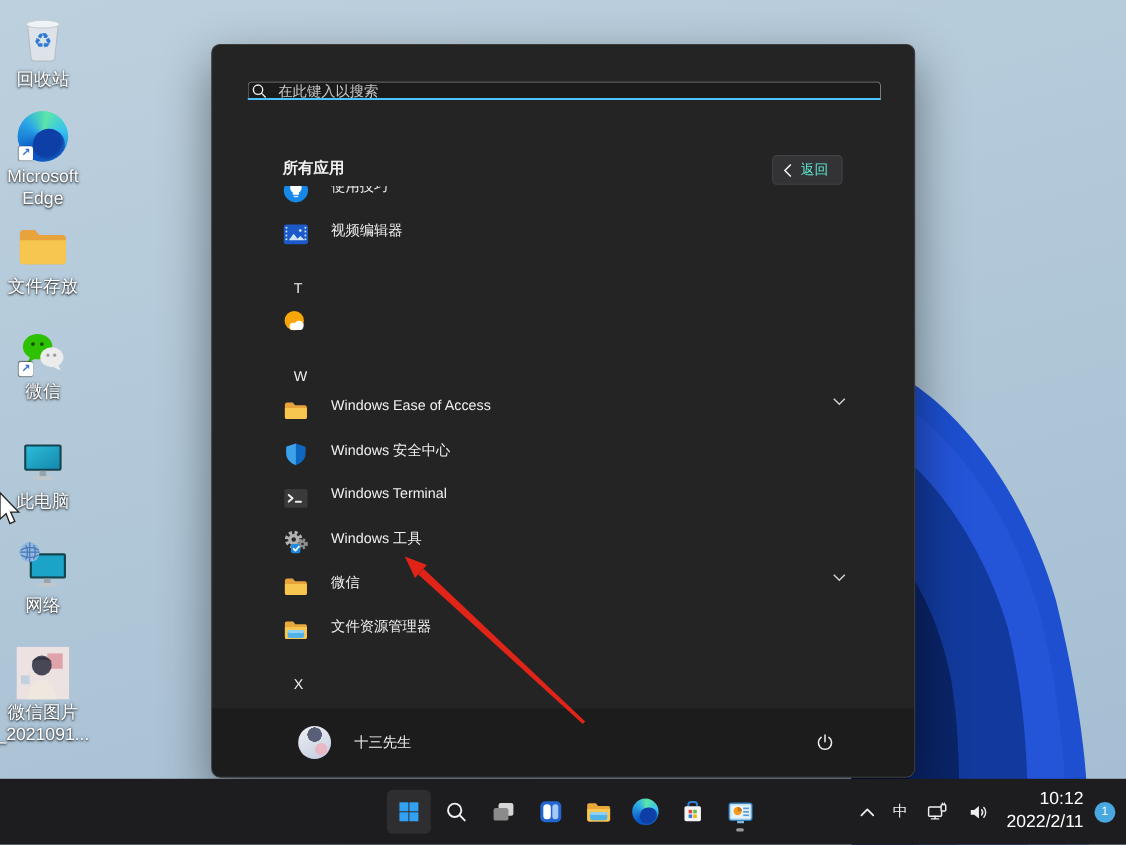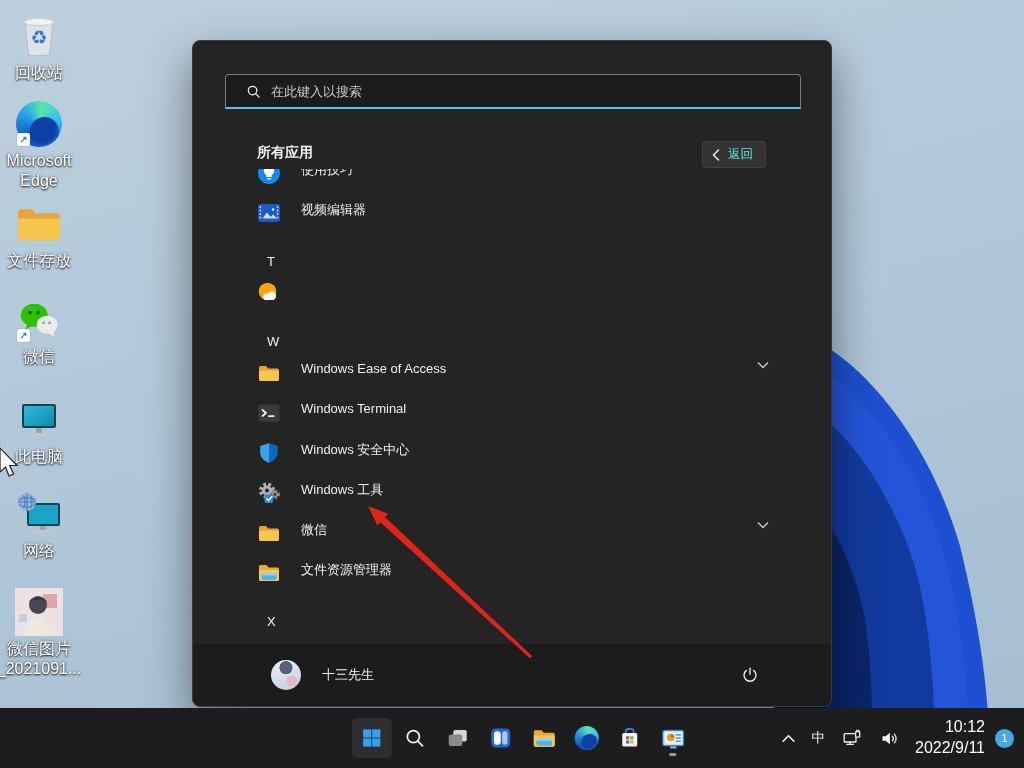--- a/index.html
+++ b/index.html
@@ -24,23 +24,23 @@
     background:conic-gradient(from 220deg,#0b57c4,#2aa7e8 90deg,#5ce6a8 150deg,#35c1f1 215deg,#0b57c4 320deg,#0b57c4); position:relative; overflow:hidden; }
   .edge-ball::after { content:""; position:absolute; left:30%; top:34%; width:64%; height:64%; border-radius:50%;
     background:radial-gradient(circle at 40% 40%,#0d3fa6 0 55%,#1a6fd0 80%); }
   .edge-small { width:24px; height:24px; }
   .edge-small::after { left:30%; top:34%; }
 
   
   #start-menu { position:absolute; left:192px; top:40px; width:640px; height:667px; z-index:3;
     background:#242424; border:1px solid #3c3c3c; border-radius:8px;
     box-shadow:0 18px 45px rgba(0,0,0,.45); }
-  #search-box { position:absolute; left:32px; top:33px; width:576px; height:35px;
+  #search-box { position:absolute; left:32px; top:33px; width:576px; height:17px;
     background:#1b1b1b; border:1px solid #7a7a7a; border-bottom:2px solid #4cc2ff;
-    border-radius:4px 4px 0 0; display:flex; align-items:center; padding:0 20px; gap:10px; }
+    border-radius:4px 4px 0 0; display:flex; align-items:center; padding:0 2px; gap:10px; }
   #search-box input { flex:1; background:transparent; border:none; outline:none; color:#e8e8e8; font-size:13px; font-family:inherit; }
   #search-box input::placeholder { color:#c9c9c9; opacity:1; }
   #apps-header { position:absolute; left:0; top:100px; width:100%; height:30px;text-align:right; }
   #all-apps-title { position:absolute; left:64px; top:3px; font-size:14px; font-weight:bold; }
   #back-button { position:absolute; right:65px; top:0; height:27px; padding:0 12px 0 9px;
     background:#333336; border:1px solid #424246; border-radius:4px;
     display:flex; align-items:center; gap:8px; font-size:12.5px; color:#5eead4; cursor:pointer; }
   #app-list { position:absolute; left:0; top:128px; width:100%; height:472px; overflow:hidden; }
   .app-row { height:40px; display:flex; align-items:flex-start; padding:0 62px 0 64px; gap:20px; cursor:pointer; }
   .app-row.clipped { margin-top:-8px; }
@@ -279,36 +279,36 @@
       </span>
       <span class="app-label">Windows Ease of Access</span>
       <svg class="chev" viewBox="0 0 12 8">
           <path d="M1 1.5l5 5 5-5" stroke="#cfcfcf" stroke-width="1.4" fill="none"></path>
         </svg>
     </div>
 
     <div class="app-row">
       <span class="icn">
         <svg viewBox="0 0 24 24" width="24" height="24">
+          <path d="M12 2.2l8.8 2.9v5.7c0 5.6-3.7 9.2-8.8 10.9C6.9 20 3.2 16.4 3.2 10.8V5.1z" fill="#0f66c0"></path>
+          <path d="M12 2.2L3.2 5.1v5.7c0 5.6 3.7 9.2 8.8 10.9z" fill="#3da1e8"></path>
+        </svg>
+      </span>
+      <span class="app-label">Windows 安全中心</span>
+    </div>
+
+    <div class="app-row">
+      <span class="icn">
+        <svg viewBox="0 0 24 24" width="24" height="24">
           <rect x="1.5" y="3.5" width="21" height="17" rx="2" fill="#3a3a3a"></rect>
           <path d="M5.5 9l3.5 3-3.5 3" fill="none" stroke="#f0f0f0" stroke-width="1.8" stroke-linecap="round" stroke-linejoin="round"></path>
           <rect x="11" y="14.3" width="6.5" height="1.8" rx=".9" fill="#f0f0f0"></rect>
         </svg>
       </span>
       <span class="app-label">Windows Terminal</span>
-    </div>
-
-    <div class="app-row">
-      <span class="icn">
-        <svg viewBox="0 0 24 24" width="24" height="24">
-          <path d="M12 2.2l8.8 2.9v5.7c0 5.6-3.7 9.2-8.8 10.9C6.9 20 3.2 16.4 3.2 10.8V5.1z" fill="#0f66c0"></path>
-          <path d="M12 2.2L3.2 5.1v5.7c0 5.6 3.7 9.2 8.8 10.9z" fill="#3da1e8"></path>
-        </svg>
-      </span>
-      <span class="app-label">Windows 安全中心</span>
     </div>
 
     <div class="app-row">
       <span class="icn">
         <svg viewBox="0 0 24 24" width="24" height="24">
           <circle cx="10" cy="9.5" r="6" fill="none" stroke="#b2b2b2" stroke-width="4" stroke-dasharray="2.6 2.2"></circle>
           <circle cx="10" cy="9.5" r="5" fill="#b2b2b2"></circle>
           <circle cx="10" cy="9.5" r="2" fill="#2a2a2a"></circle>
           <circle cx="18" cy="13.5" r="3.6" fill="none" stroke="#8d8d8d" stroke-width="2.6" stroke-dasharray="1.8 1.6"></circle>
           <circle cx="18" cy="13.5" r="3" fill="#8d8d8d"></circle>
@@ -462,17 +462,17 @@
       </svg>
     </span>
     <span class="tray-btn">
       <svg width="21" height="21" viewBox="0 0 24 24">
         <path d="M4 9.5v5h3.6l4.9 4V5.5l-4.9 4z" fill="#efefef"></path>
         <path d="M15.3 9.3a4.2 4.2 0 0 1 0 5.4M17.6 7a7.5 7.5 0 0 1 0 10" class="mono-stroke"></path>
       </svg>
     </span>
     <span id="clock">
       <div>10:12</div>
-      <div>2022/9/11</div>
+      <div>2022/2/11</div>
     </span>
     <span id="notif-badge">1</span>
   </div>
 </div>
 
 </body></html>

